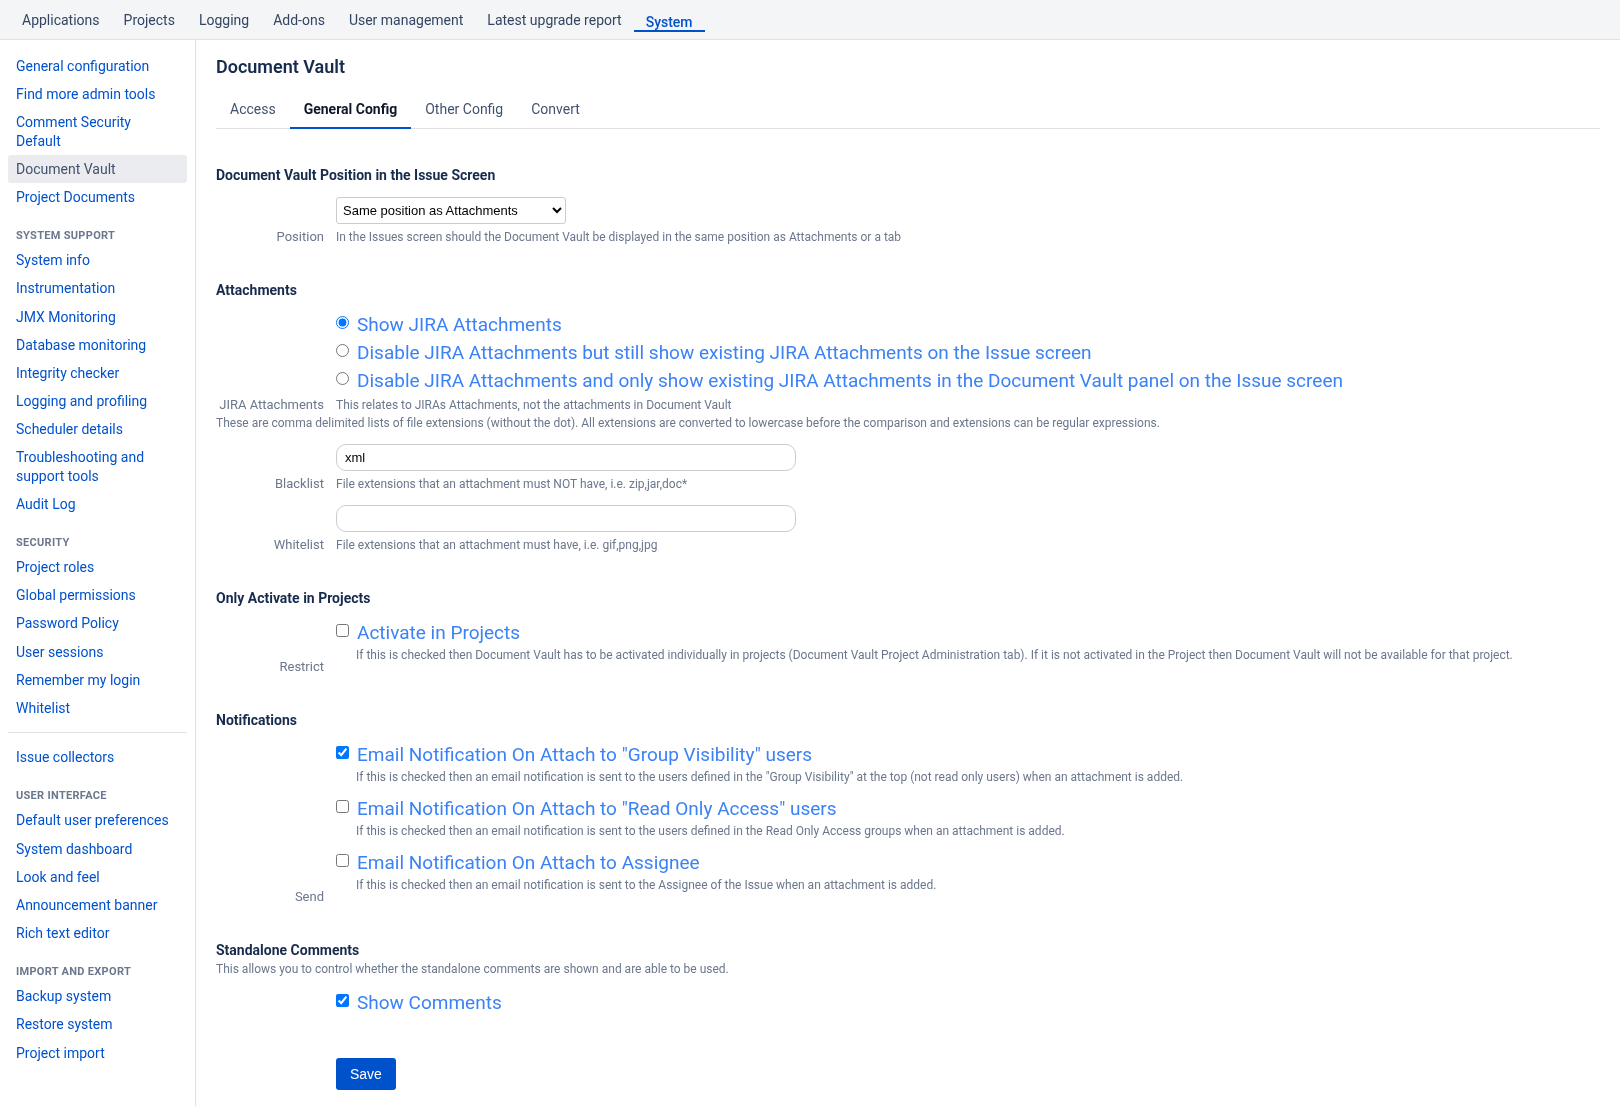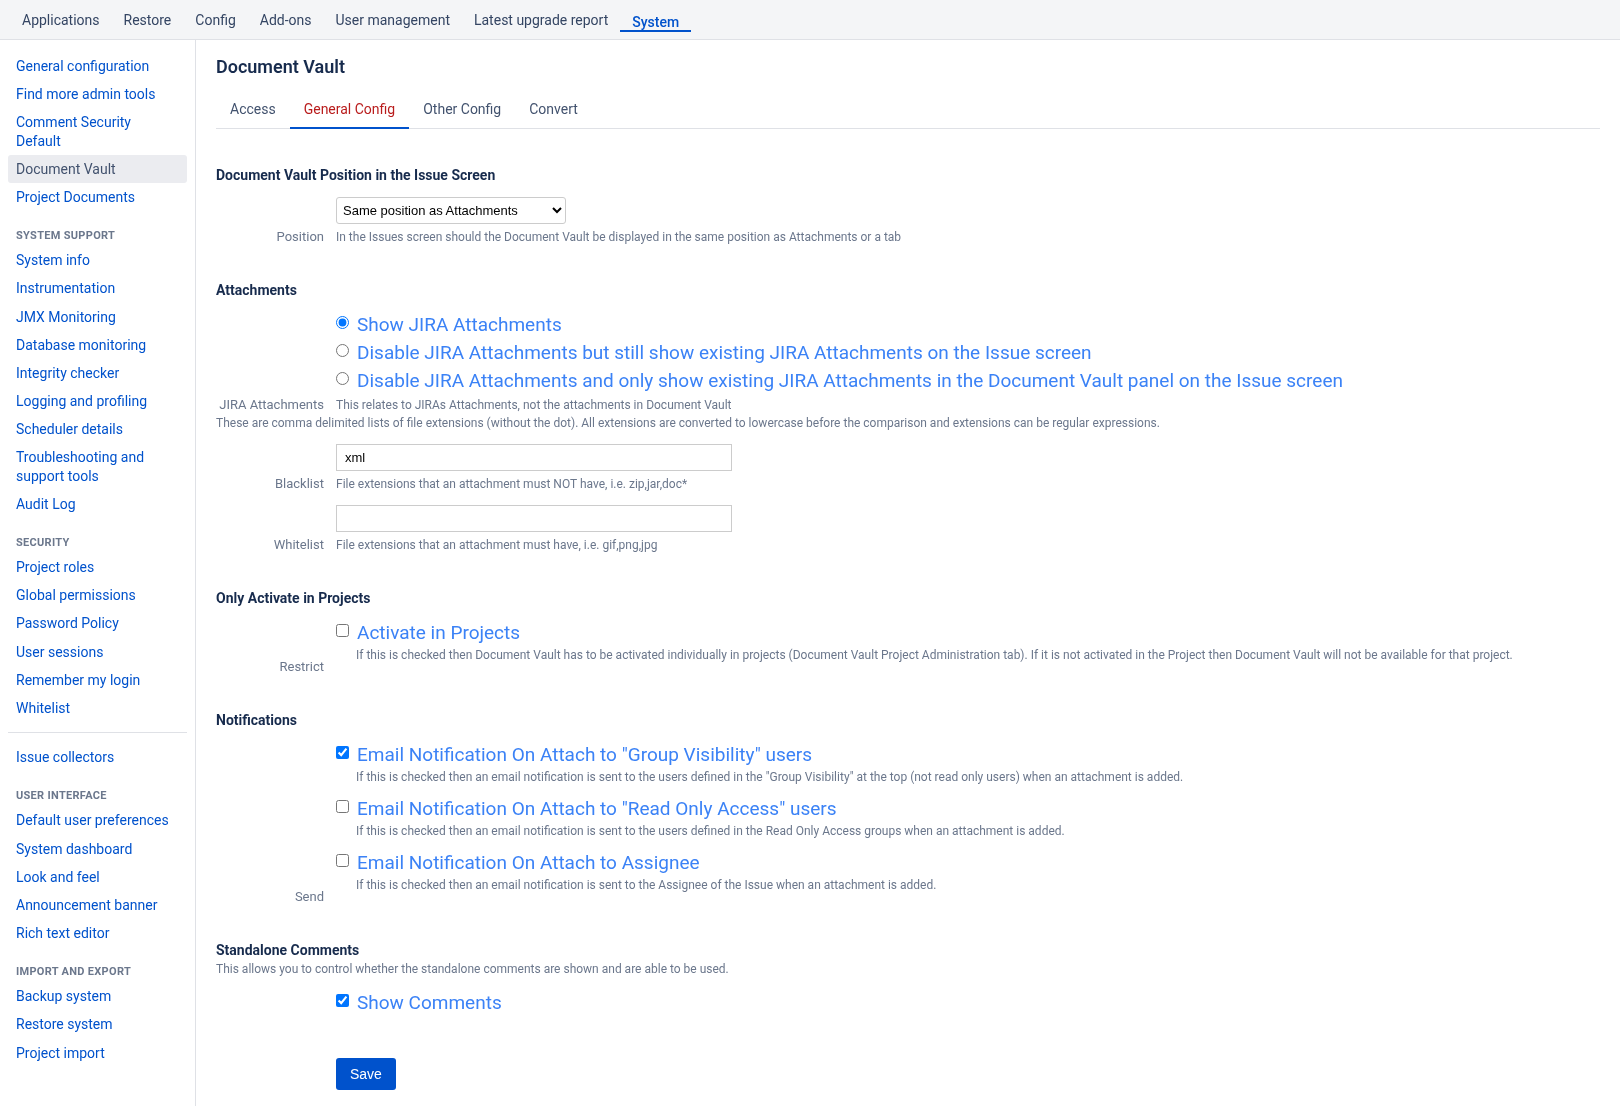--- a/index.html
+++ b/index.html
@@ -79,22 +79,22 @@
   margin-top: 8px;
 }
 .tabs a {
   padding: 10px 14px;
   color: #42526E;
   font-size: 14px;
   text-decoration: none;
   cursor: pointer;
 }
 .tabs a.active {
-  color: #b91c1c;
-  font-weight: 400;
+  color: #0f172a;
+  font-weight: 700;
   border-bottom: 2px solid #0052CC;
   margin-bottom: -1px;
 }
 .section-title {
   font-size: 14px;
   font-weight: 700;
   color: #172B4D;
   margin-top: 38px;
 }
 .section-desc {
@@ -119,24 +119,24 @@
 select.control {
   border: 1px solid #ccc;
   border-radius: 3px;
   padding: 4px 2px;
   font-size: 13px;
   width: 230px;
   background: #fff;
 }
 input[type="text"].control {
   border: 1px solid #ccc;
-  border-radius: 0;
+  border-radius: 10px;
   padding: 5px 8px;
   font-size: 13px;
-  width: 396px;
+  width: 460px;
 }
 .help {
   font-size: 12px;
   color: #6B778C;
   margin-top: 6px;
 }
 .radio-row, .check-row {
   display: flex;
   align-items: flex-start;
   margin-bottom: 4px;
@@ -166,22 +166,22 @@
   cursor: pointer;
   margin-top: 40px;
   margin-left: 120px;
 }
 </style>
 </head>
 <body>
 
 <div class="topnav" id="topnav">
     <a>Applications</a>
-    <a>Restore</a>
-    <a>Config</a>
+    <a>Projects</a>
+    <a>Logging</a>
     <a>Add-ons</a>
     <a>User management</a>
     <a>Latest upgrade report</a>
     <a class="active">System</a>
   </div>
 
 <div class="layout">
   <div class="sidebar" id="sidebar">
       <a>General configuration</a>
       <a>Find more admin tools</a>

